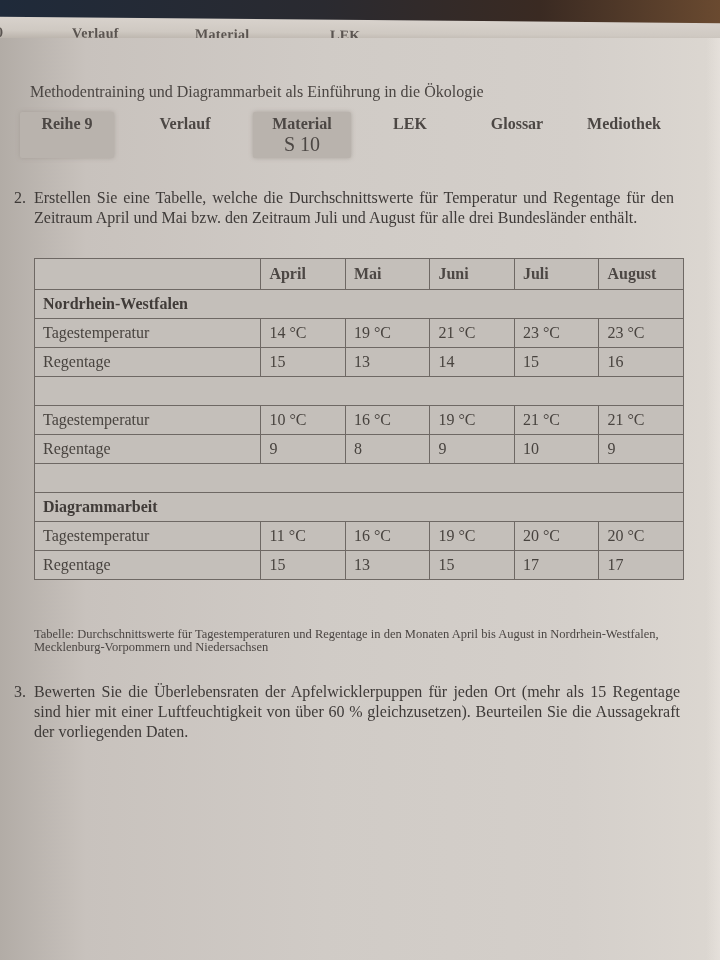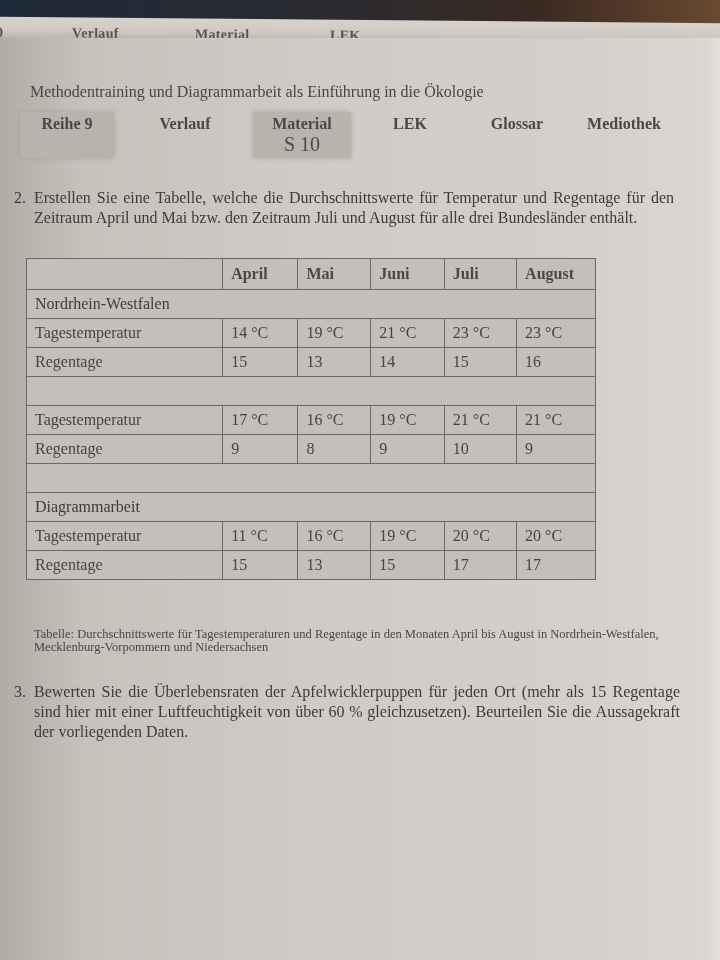--- a/index.html
+++ b/index.html
@@ -97,22 +97,22 @@
       left: 0; top: 0;
       width: 20px;
     }
     .question .qtext {
       margin-left: 20px;
       text-align: justify;
     }
     
     .data-table {
       position: absolute;
-      left: 26px; top: 220px;
-      width: 570px;
+      left: 34px; top: 220px;
+      width: 650px;
       border-collapse: collapse;
       background: #c4bfba;
       font-size: 16px;
       color: #48433f;
     }
     .data-table td, .data-table th {
       border: 1.3px solid #6e6864;
       padding: 0 8px;
       height: 28px;
       text-align: left;
@@ -120,21 +120,21 @@
     }
     .data-table th {
       font-weight: bold;
       font-size: 16px;
       height: 30px;
       color: #4c4744;
     }
     .data-table td.label-col { width: 208px; }
     .data-table td.val { width: 67px; }
     .data-table tr.state td {
-      font-weight: normal;
+      font-weight: bold;
       font-size: 16px;
       color: #403b38;
       height: 28px;
     }
     .data-table tr.spacer td {
       height: 28px;
     }
     .caption {
       position: absolute;
       left: 34px; top: 590px;
@@ -217,21 +217,21 @@
       <td class="val">14</td>
       <td class="val">15</td>
       <td class="val">16</td>
     </tr>
     <tr class="spacer">
       <td colspan="6"></td>
     </tr>
 
     <tr>
       <td class="label-col">Tagestemperatur</td>
-      <td class="val">17 °C</td>
+      <td class="val">10 °C</td>
       <td class="val">16 °C</td>
       <td class="val">19 °C</td>
       <td class="val">21 °C</td>
       <td class="val">21 °C</td>
     </tr>
     <tr>
       <td class="label-col">Regentage</td>
       <td class="val">9</td>
       <td class="val">8</td>
       <td class="val">9</td>

